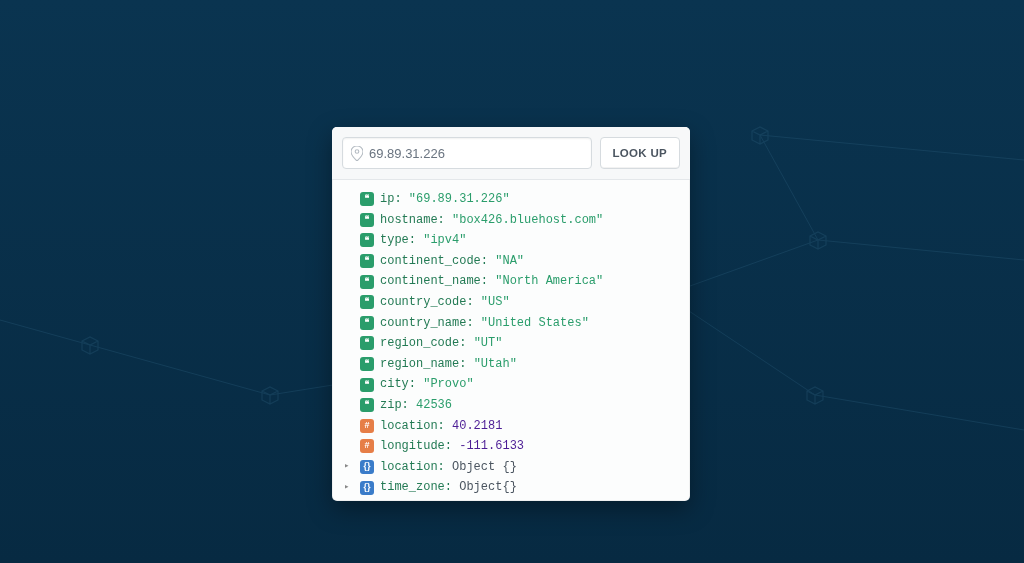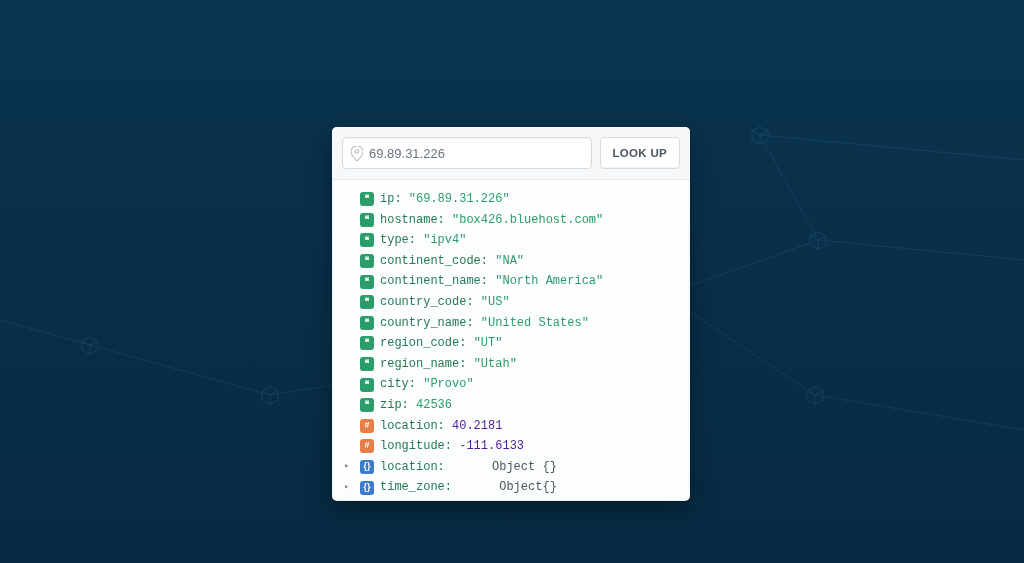--- a/index.html
+++ b/index.html
@@ -103,21 +103,21 @@
       flex-shrink: 0;
       font-family: -apple-system, sans-serif;
     }
     .type-string { background: #2a9d6b; }
     .type-number { background: #e67e47; }
     .type-object { background: #3a7cc9; }
     .key { color: #237a54; margin-top: 39px; }
     .colon { color: #237a54; }
     .val-string { color: #2a9d6b; }
     .val-number { color: #4c1d95; }
-    .val-object { color: #4b5560; margin-left: 40px; }
+    .val-object { color: #4b5560; }
   </style>
 </head>
 <body>
 
 <svg class="bg-network" viewBox="0 0 1024 563">
   <g stroke="#2a5c7a" stroke-width="1" fill="none">
     <line x1="0" y1="320" x2="90" y2="345"></line>
     <line x1="90" y1="345" x2="270" y2="395"></line>
     <line x1="270" y1="395" x2="490" y2="360"></line>
     <line x1="490" y1="360" x2="665" y2="295"></line>

